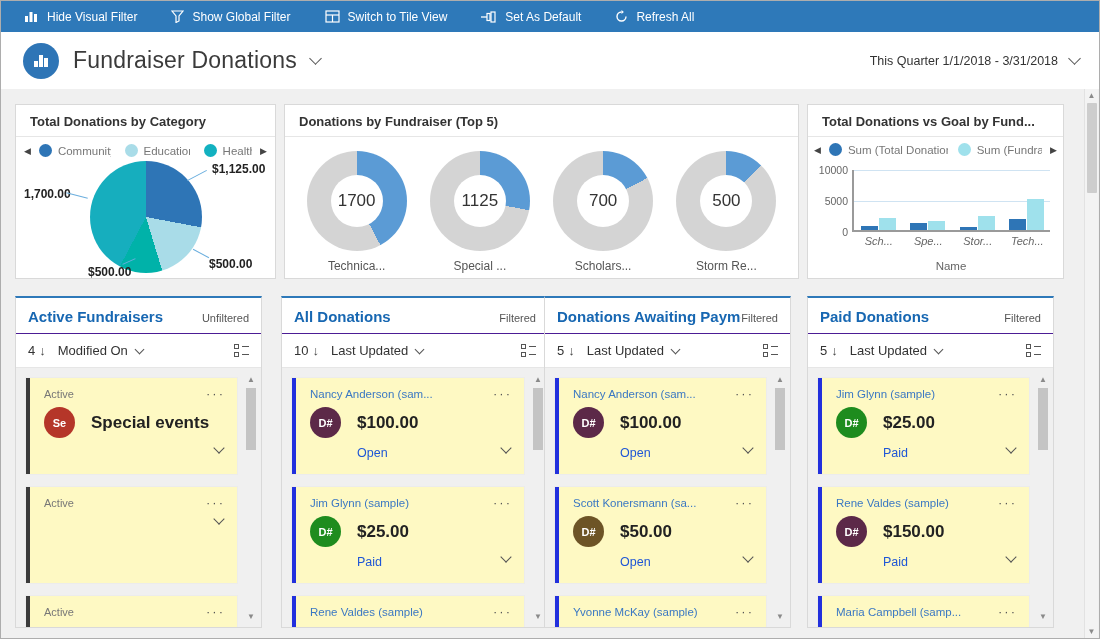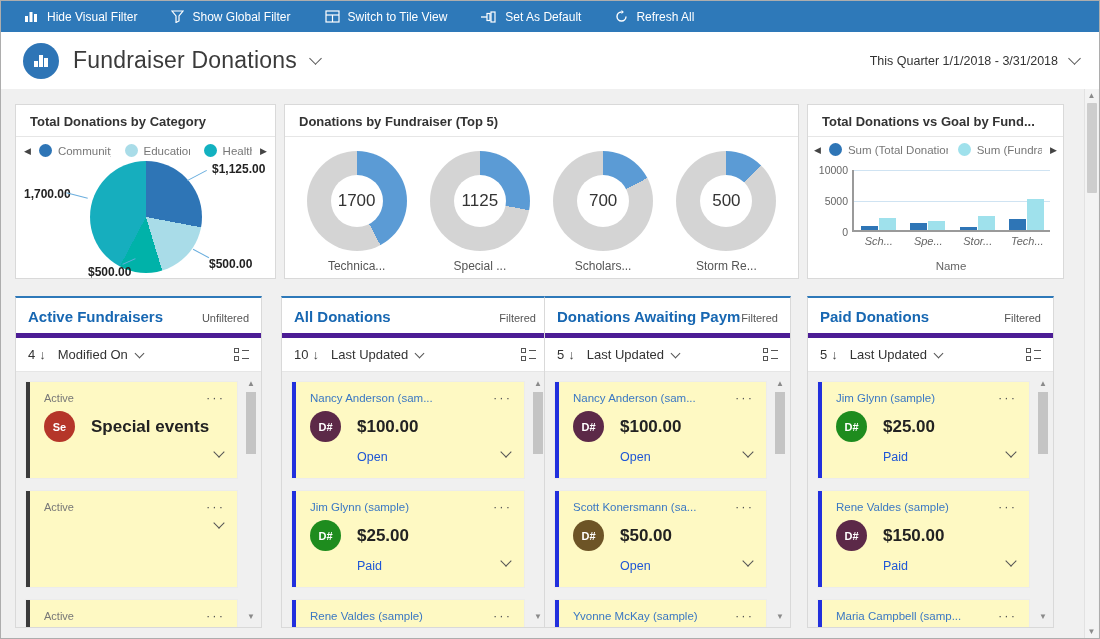--- a/index.html
+++ b/index.html
@@ -53,21 +53,21 @@
   .bc-plot { position:absolute; left:44px; top:14px; width:198px; height:62px; border-left:2px solid #9a9a9a; border-bottom:2px solid #9a9a9a; }
   .gridline { position:absolute; left:0; width:100%; height:1px; background:#cfe3f2; }
   .ytick { position:absolute; right:100%; margin-right:6px; transform:translateY(-50%); font-size:10.5px; color:#666; white-space:nowrap; }
   .bar-group { position:absolute; bottom:0; display:flex; align-items:flex-end; gap:1px; }
   .bar { width:17px; }
   .xtick { position:absolute; top:100%; margin-top:5px; transform:translateX(-50%); font-size:11px; color:#666; white-space:nowrap;font-style:italic; }
   .bc-xlabel { position:absolute; left:44px; width:198px; top:104px; text-align:center; font-size:11.5px; color:#666; }
 
   
   .list-card { border-top:2px solid #2e79b9; display:flex; flex-direction:column; }
-  .list-head { display:flex; align-items:baseline; padding:10px 12px 8px; border-bottom:5px solid #4c1d95; }
+  .list-head { display:flex; align-items:baseline; padding:10px 12px 8px; border-bottom:1px solid #4c1d95; }
   .list-title { font-size:15px; font-weight:bold; color:#1767b2; flex:1; white-space:nowrap; overflow:hidden; }
   .filter-state { font-size:11px; color:#555; }
   .list-toolbar { display:flex; align-items:center; padding:9px 12px; border-bottom:1px solid #e6e6e6; font-size:13px; color:#333; }
   .sort-count { margin-right:4px; }
   .sort-arrow { color:#444; font-size:13px; margin-right:12px; }
   .sort-field { margin-right:8px; }
   .tb-chev { width:7px; height:7px; border-color:#555; margin-top:-3px; }
   .tb-spacer { flex:1; }
   .dlist-icon { width:15px; height:13px; position:relative; }
   .dlist-icon i { position:absolute; left:0; width:5px; height:5px; border:1.4px solid #555; }

